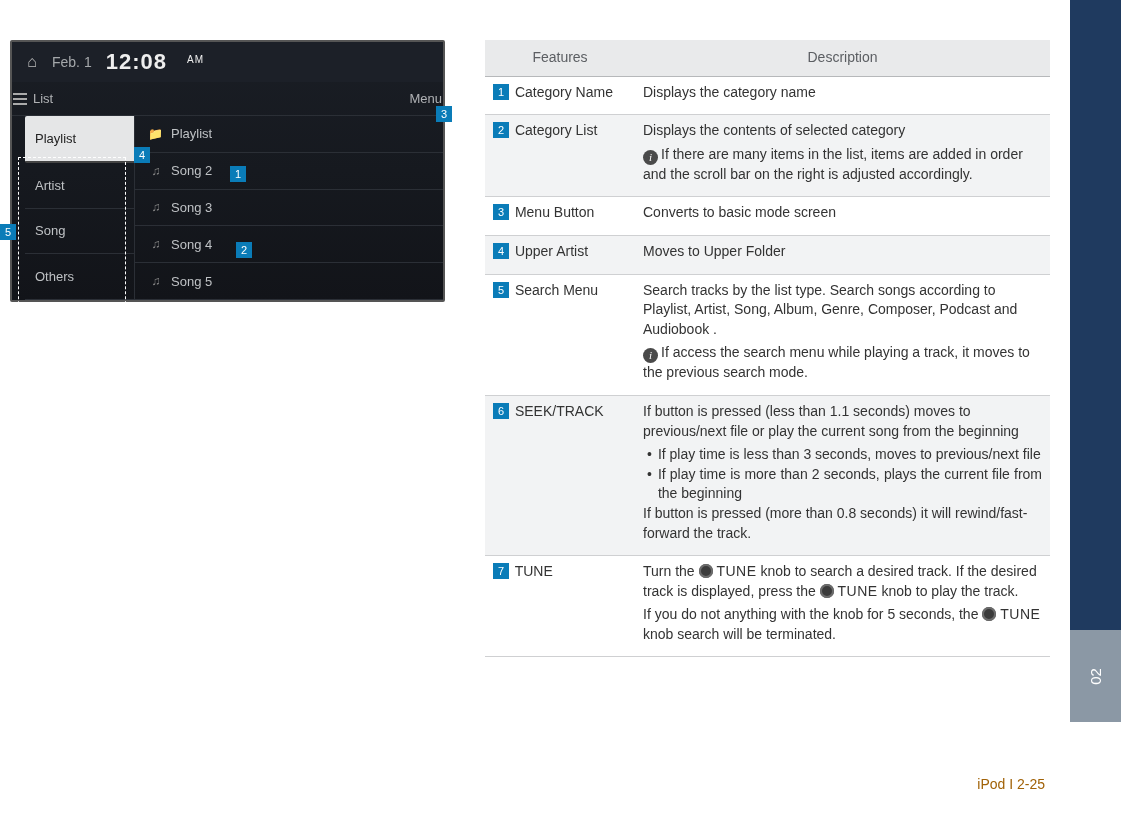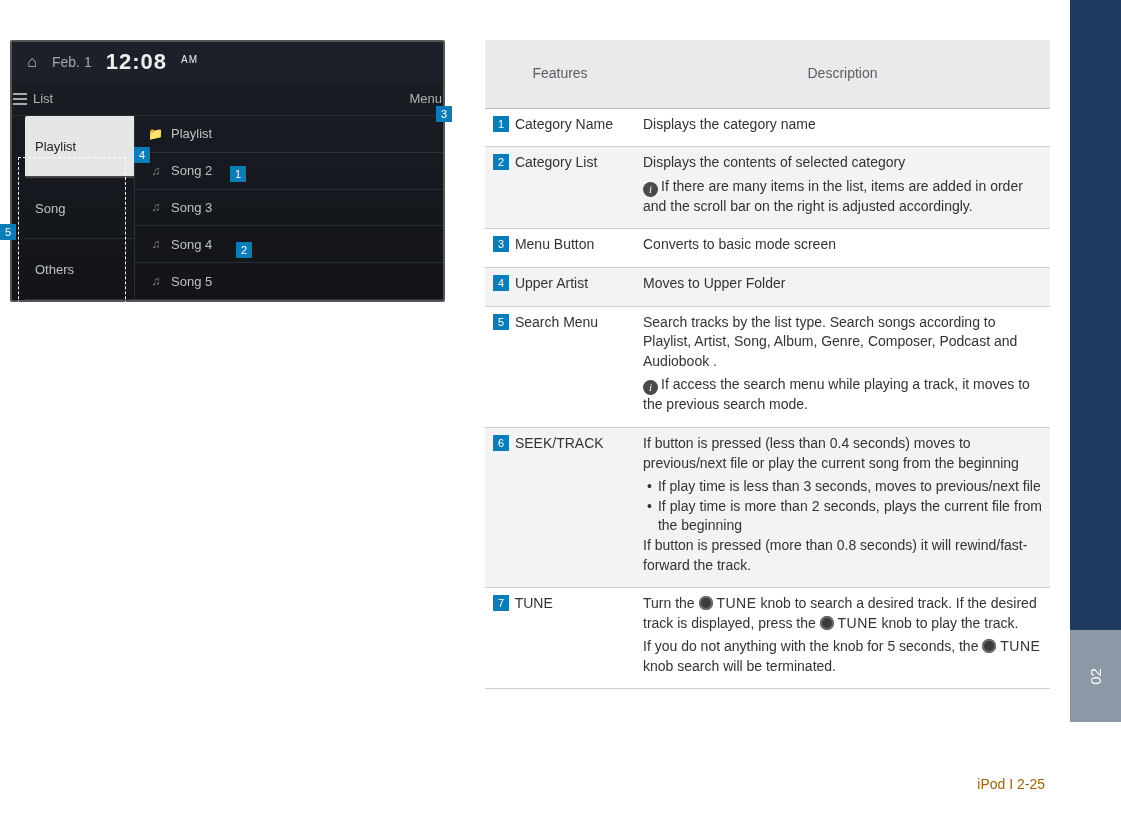--- a/index.html
+++ b/index.html
@@ -43,21 +43,21 @@
       gap: 10px;
     }
     .status-home {
       width: 20px; height: 20px;
       display: inline-flex; align-items: center; justify-content: center;
       color: #bbb;
       font-size: 16px;
     }
     .status-date { font-size: 14px; color: #a5a8ab; }
     .status-time { font-size: 22px; font-weight: 600; color: #eee; letter-spacing: 1px; margin-left: 4px; }
-    .status-time small { font-size: 10px; font-weight: 400; vertical-align: 6px; margin-left: 14px; }
+    .status-time small { font-size: 10px; font-weight: 400; vertical-align: 6px; margin-left: 20px; }
     .sub-bar {
       height: 34px;
       display: flex;
       align-items: center;
       justify-content: space-between;
       padding: 0 1px;
       font-size: 13px;
       color: #b0b2b5;
       border-bottom: 1px solid #2b2f36;
     }
@@ -132,21 +132,21 @@
       line-height: 1.4;
     }
     .feat-table table {
       width: 100%;
       border-collapse: collapse;
     }
     .feat-table thead th {
       background: #e9eaeb;
       color: #5b5e62;
       font-weight: 400;
-      padding: 24px 8px;
+      padding: 8px 8px;
       text-align: center;
       border-bottom: 1px solid #b6b8ba;
     }
     .feat-table tbody td {
       padding: 6px 8px 8px 8px;
       vertical-align: top;
       border-bottom: 1px solid #cfd0d2;
       color: #333;
     }
     .feat-table tbody tr.alt td { background: #f2f3f4; }
@@ -245,20 +245,21 @@
       <div class="sub-bar">
         <div class="left">
           <span class="list-icon"></span>
           <span>List</span>
         </div>
         <div>Menu</div>
       </div>
       <div class="body-row">
         <div class="left-column">
           <div class="left-item selected">Playlist</div>
+          <div class="left-item">Artist</div>
           <div class="left-item">Song</div>
           <div class="left-item">Others</div>
         </div>
         <div class="right-column">
           <div class="right-item">
             <span class="folder-icon">📁</span>
             <span>Playlist</span>
           </div>
           <div class="right-item">
               <span class="note-icon">♫</span>
@@ -397,21 +398,21 @@
 
         <tr class="alt">
           <td class="feat-col">
             <span class="num-badge"><svg width="16" height="16">
                   <rect width="16" height="16" fill="#0a7cb8"></rect>
                   <text x="8" y="12" text-anchor="middle" fill="#fff" font-size="11">6</text>
                 </svg></span>
             <span>SEEK/TRACK</span>
           </td>
           <td class="desc">
-            <p>If button is pressed (less than 0.4 seconds) moves to previous/next file or play the current song from the beginning</p>
+            <p>If button is pressed (less than 1.1 seconds) moves to previous/next file or play the current song from the beginning</p>
             <div class="bullet-row">
                 <span class="dot">•</span>
                 <span>If play time is less than 3 seconds, moves to previous/next file</span>
               </div>
             <div class="bullet-row">
                 <span class="dot">•</span>
                 <span>If play time is more than 2 seconds, plays the current file from the beginning</span>
               </div>
             <p>If button is pressed (more than 0.8 seconds) it will rewind/fast-forward the track.</p>
           </td>

